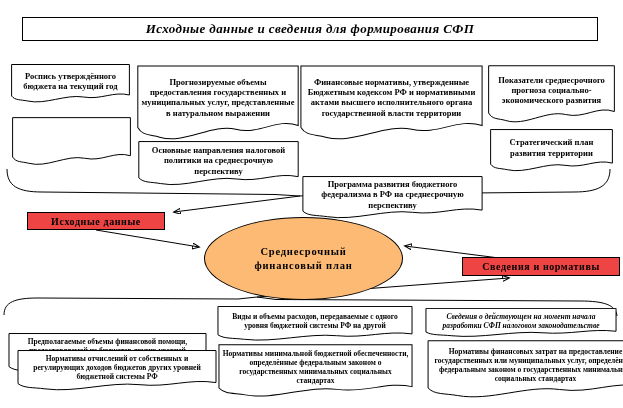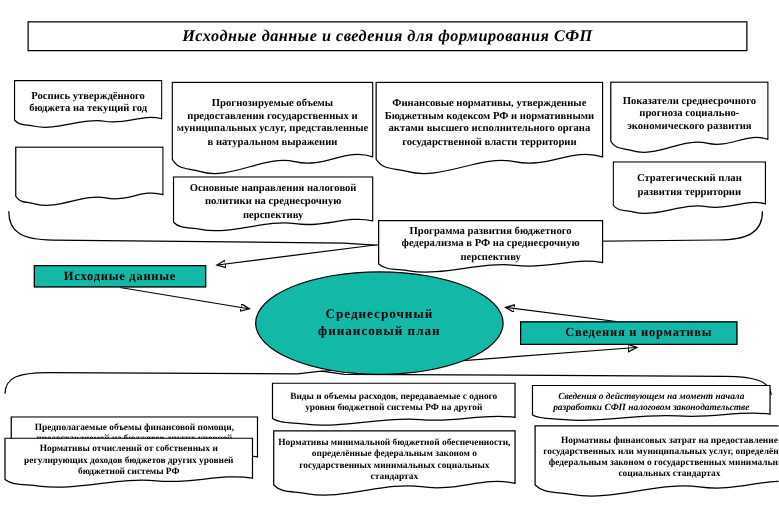--- a/index.html
+++ b/index.html
@@ -17,21 +17,21 @@
   .doc{position:absolute;z-index:2;}
   .doc svg{position:absolute;left:0;top:0;width:100%;height:100%;}
   .doc .doc-text{
     position:relative;z-index:1;width:100%;height:82%;box-sizing:border-box;
     display:flex;align-items:center;justify-content:center;text-align:center;
     padding:1px 4px 0 4px;font-weight:bold;line-height:1.22;
   }
   .doc.top .doc-text{font-size:8.5px;}
   .doc.bottom .doc-text{font-size:7.5px;}
   .labelbox{
-    position:absolute;z-index:2;border:1px solid #000;background:#14b8a6;
+    position:absolute;z-index:2;border:1px solid #000;background:#ef4444;
     display:flex;align-items:center;justify-content:center;text-align:center;
     font-size:10px;font-weight:bold;letter-spacing:0.6px;
   }
   .ellipse{
     position:absolute;left:204px;top:217px;width:197px;height:81px;z-index:2;
     background:#e7e7e7;border:1px solid #000;border-radius:50%;
     display:flex;align-items:center;justify-content:center;text-align:center;
   }
   .ellipse .etext{width:120px;font-size:10.5px;font-weight:bold;letter-spacing:0.8px;line-height:1.25;}
 </style>
@@ -105,34 +105,34 @@
   <div class="doc top" style="left:490px;top:129px;width:123px;height:44px;">
     <svg viewBox="0 0 200 80" preserveAspectRatio="none">
         <path d="M 1,1 L 199,1 L 199,62 C 172,54 152,72 122,66 C 92,60 58,82 28,74 C 16,71 7,73 1,64 Z" fill="#fff" stroke="#000" vector-effect="non-scaling-stroke"></path>
       </svg>
     <div class="doc-text">Стратегический план развития территории</div>
   </div>
 
   <div class="labelbox" style="left:27px;top:212px;width:136px;height:16px;">
     <span>Исходные данные</span>
   </div>
-  <div class="ellipse" style="background: #14b8a6;">
+  <div class="ellipse" style="background: #fdba74;">
     <div class="etext">Среднесрочный финансовый план</div>
   </div>
-  <div class="labelbox" style="left:416px;top:257px;width:156px;height:17px;padding-left:16px;">
+  <div class="labelbox" style="left:462px;top:257px;width:156px;height:17px;">
     <span>Сведения и нормативы</span>
   </div>
 
   <div class="doc bottom" style="left:8px;top:308px;width:199px;height:42px;margin-top:25px;">
     <svg viewBox="0 0 200 80" preserveAspectRatio="none">
         <path d="M 1,1 L 199,1 L 199,62 C 172,54 152,72 122,66 C 92,60 58,82 28,74 C 16,71 7,73 1,64 Z" fill="#fff" stroke="#000" vector-effect="non-scaling-stroke"></path>
       </svg>
     <div class="doc-text">Предполагаемые объемы финансовой помощи, предоставляемой из бюджетов других уровней бюджетной системы РФ</div>
   </div>
-  <div class="doc bottom" style="left:3px;top:350px;width:200px;height:42px;">
+  <div class="doc bottom" style="left:17px;top:350px;width:200px;height:42px;">
     <svg viewBox="0 0 200 80" preserveAspectRatio="none">
         <path d="M 1,1 L 199,1 L 199,62 C 172,54 152,72 122,66 C 92,60 58,82 28,74 C 16,71 7,73 1,64 Z" fill="#fff" stroke="#000" vector-effect="non-scaling-stroke"></path>
       </svg>
     <div class="doc-text">Нормативы отчислений от собственных и регулирующих доходов бюджетов других уровней бюджетной системы РФ</div>
   </div>
   <div class="doc bottom" style="left:217px;top:306px;width:196px;height:36px;">
     <svg viewBox="0 0 200 80" preserveAspectRatio="none">
         <path d="M 1,1 L 199,1 L 199,62 C 172,54 152,72 122,66 C 92,60 58,82 28,74 C 16,71 7,73 1,64 Z" fill="#fff" stroke="#000" vector-effect="non-scaling-stroke"></path>
       </svg>
     <div class="doc-text">Виды и объемы расходов, передаваемые с одного уровня бюджетной системы РФ на другой</div>

